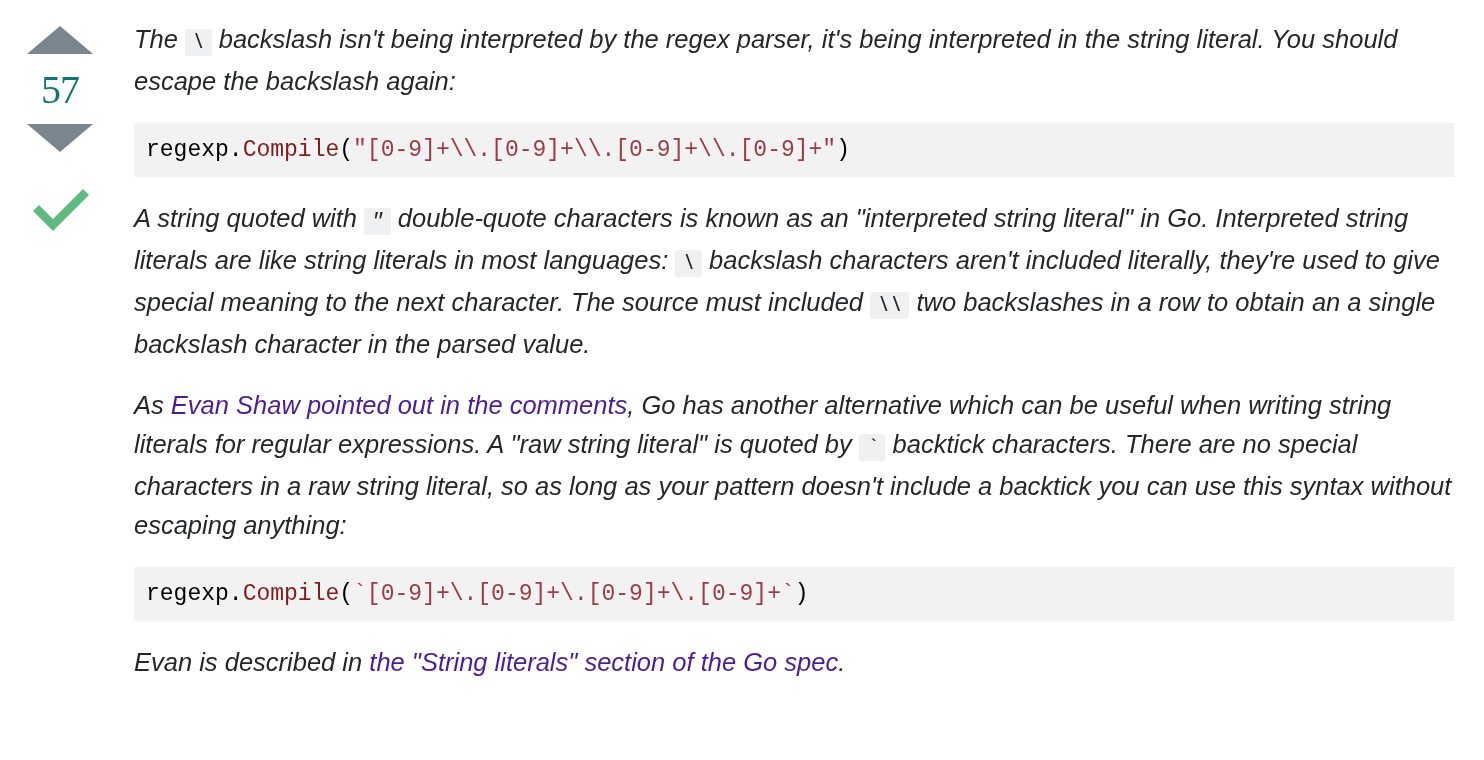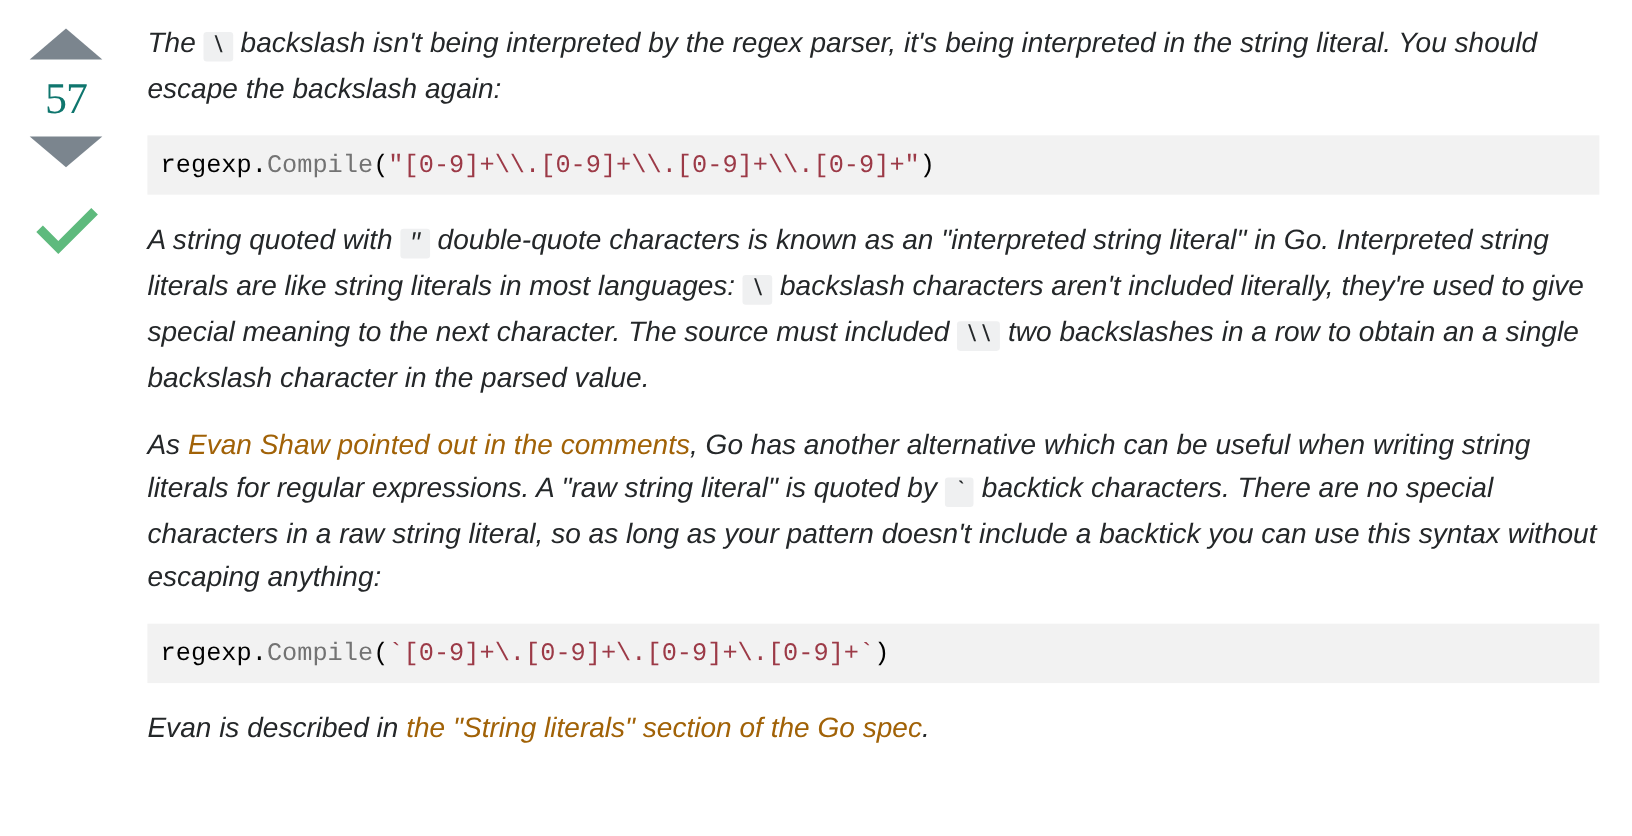--- a/index.html
+++ b/index.html
@@ -78,39 +78,39 @@
     background: #eff0f1;
     font-family: "Liberation Mono", monospace;
     font-size: 21px;
     padding: 2px 7px;
     border-radius: 3px;
     color: #242729;
     white-space: pre;
   }
 
   a.post-link {
-    color: #a16207;
+    color: #4c1d95;
     text-decoration: none;
   }
 
   pre.code-block {
     background: #f2f2f2;
     margin: 0 0 22px 0;
     padding: 14px 12px 14px 12px;
     overflow: hidden;
     border-radius: 0;
   }
   pre.code-block code {
     font-family: "Liberation Mono", monospace;
     font-size: 23px;
     line-height: 26px;
     white-space: pre;
     color: #2b2b2b;
   }
-  .tok-fn { color: #737373; }
+  .tok-fn { color: #7f1d1d; }
   .tok-str { color: #9c3a47; }
   .tok-plain { color: #000000; }
 </style>
 </head>
 <body>
 
 <div class="answer">
 
   <div class="vote-cell">
     <div class="vote-arrow vote-up"></div>

